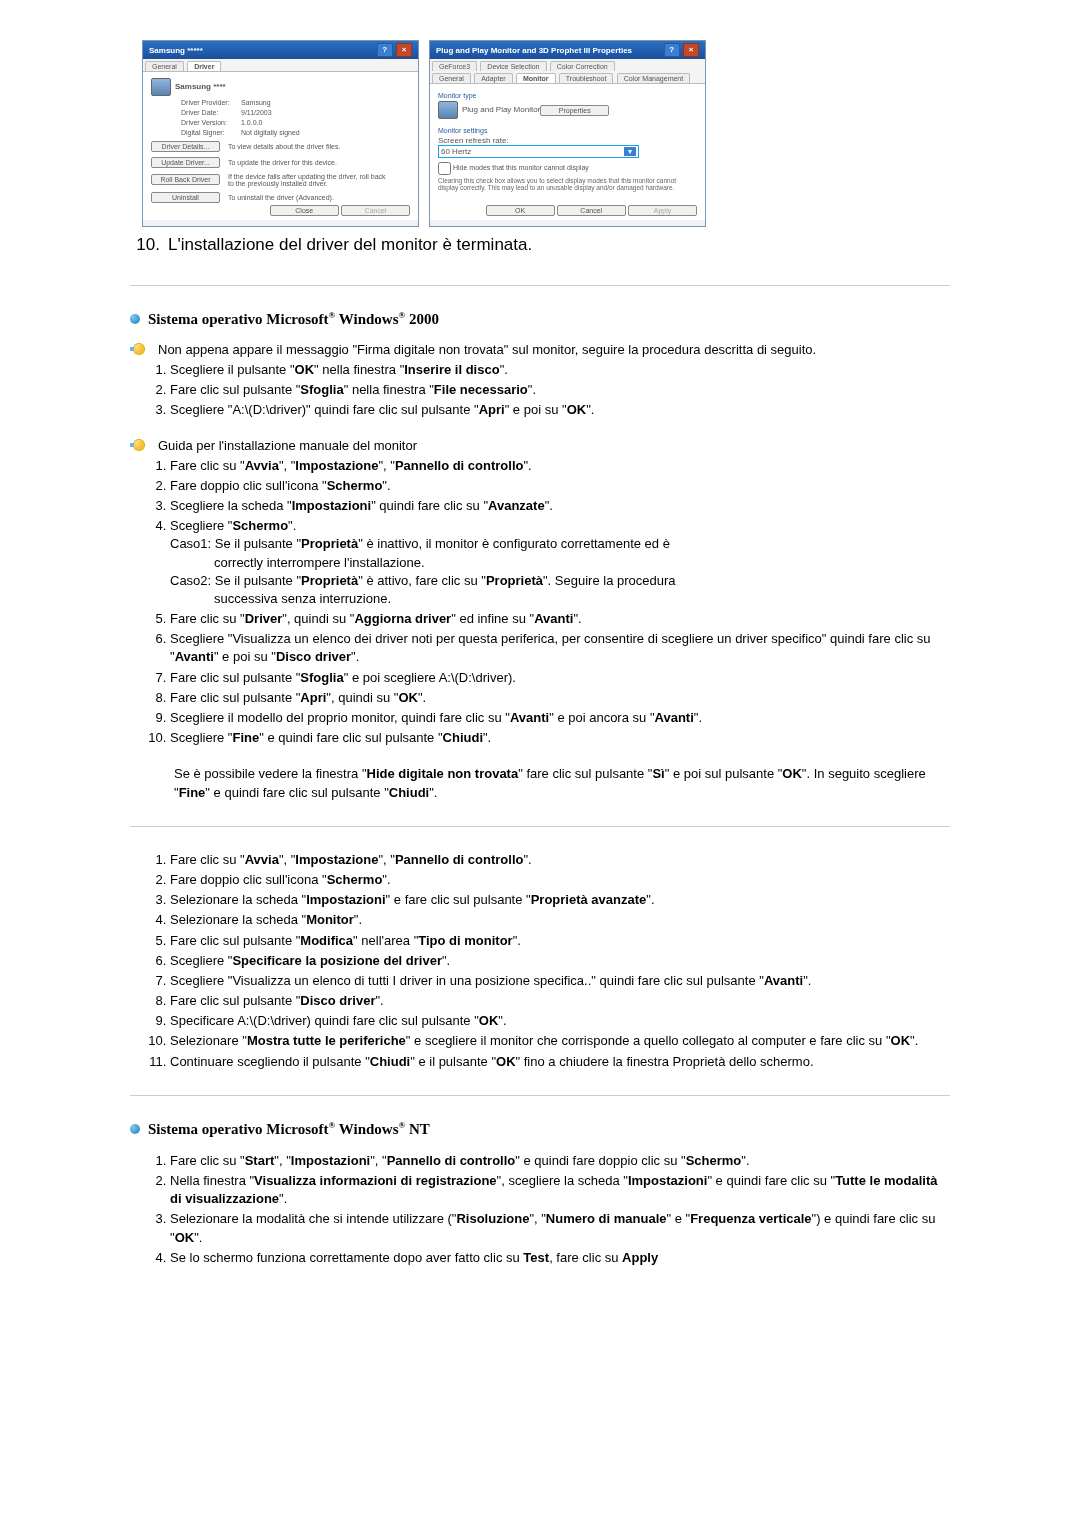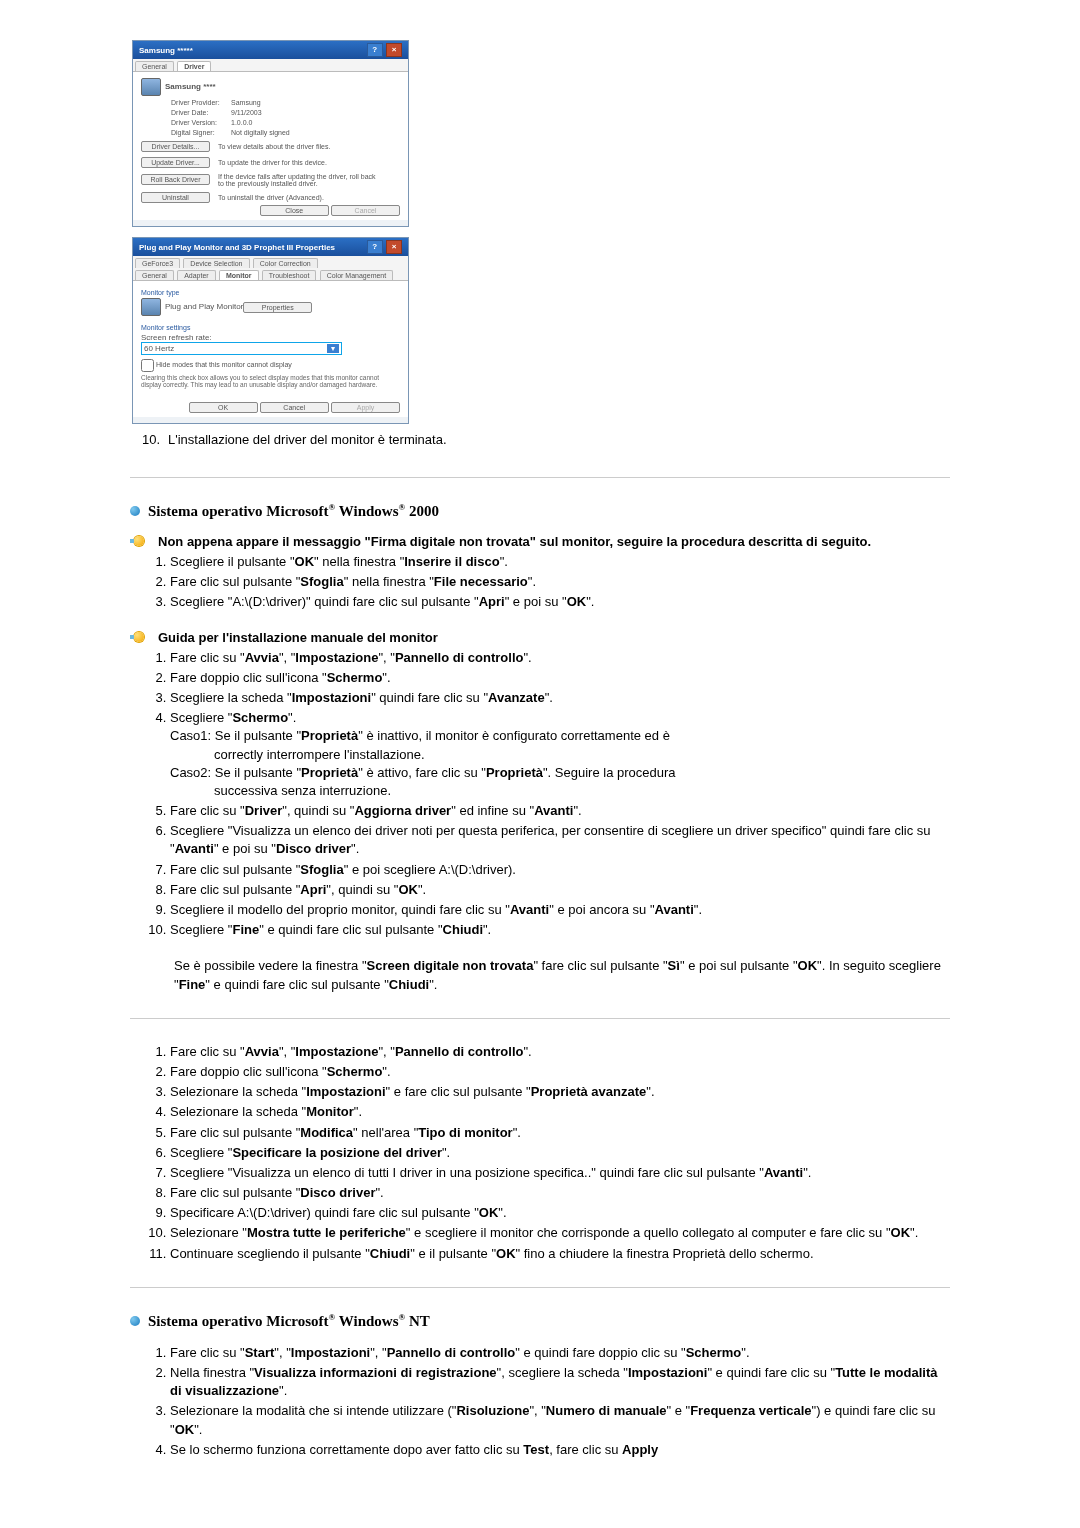--- a/index.html
+++ b/index.html
@@ -12,22 +12,21 @@
 }
 .page {
   width: 820px;
   margin: 0 auto;
   padding: 40px 20px;
 }
 .screenshots {
   display: flex;
   gap: 10px;
   margin-bottom: 8px;
-  margin-left: 2px;
-  flex-direction: column;
+  margin-left: 12px;
 }
 .dialog {
   width: 275px;
   height: 185px;
   border: 1px solid #7a96b5;
   background: #eef2f6;
   position: relative;
   font-size: 8px;
   color: #555;
 }
@@ -130,21 +129,21 @@
   color: #fff;
   width: 12px;
   text-align: center;
 }
 .checkbox-row { margin-top: 4px; font-size: 7px; }
 .checkbox-row input { vertical-align: middle; margin:0 2px 0 0; }
 .small-note { font-size: 6.5px; color: #666; margin-top: 2px; }
 
 .final-line {
   margin: 4px 0 30px 0;
-  font-size: 13px;
+  font-size: 17px;
   display: flex;
 }
 .final-line .num { width: 30px; text-align: right; margin-right: 8px;}
 hr.sep { border:none; border-top:1px solid #ccc; margin: 24px 0; }
 
 .section-heading {
   font-size: 15px;
   font-weight: bold;
   margin: 10px 0 14px 0;
   display: flex;
@@ -153,21 +152,21 @@
 }
 .section-heading .bullet {
   display: inline-block;
   width: 10px;
   height: 10px;
   border-radius: 50%;
   background: radial-gradient(circle at 30% 30%, #7ec9ef, #1a7bbf);
   margin-right: 8px;
 }
 .sub-heading {
-  font-weight: bold;
+  font-weight: normal;
   margin: 8px 0 4px 28px;
   position: relative;
 }
 .sub-heading .sun-icon {
   position: absolute;
   left: -28px;
   top: 0;
   width: 20px;
   height: 14px;
 }
@@ -315,21 +314,21 @@
       <div class="caso-indent" style="margin-left:44px">successiva senza interruzione.</div>
     </li>
     <li><span>Fare clic su "</span><b>Driver</b><span>", quindi su "</span><b>Aggiorna driver</b><span>" ed infine su "</span><b>Avanti</b><span>".</span></li>
     <li><span>Scegliere "Visualizza un elenco dei driver noti per questa periferica, per consentire di scegliere un driver specifico" quindi fare clic su "</span><b>Avanti</b><span>" e poi su "</span><b>Disco driver</b><span>".</span></li>
     <li><span>Fare clic sul pulsante "</span><b>Sfoglia</b><span>" e poi scegliere A:\(D:\driver).</span></li>
     <li><span>Fare clic sul pulsante "</span><b>Apri</b><span>", quindi su "</span><b>OK</b><span>".</span></li>
     <li><span>Scegliere il modello del proprio monitor, quindi fare clic su "</span><b>Avanti</b><span>" e poi ancora su "</span><b>Avanti</b><span>".</span></li>
     <li><span>Scegliere "</span><b>Fine</b><span>" e quindi fare clic sul pulsante "</span><b>Chiudi</b><span>".</span></li>
   </ol>
   <div class="sub-para">
-    <span>Se è possibile vedere la finestra "</span><b>Screen digitale non trovata</b><span>" fare clic sul pulsante "</span><b>Sì</b><span>" e poi sul pulsante "</span><b>OK</b><span>". In seguito scegliere "</span><b>Fine</b><span>" e quindi fare clic sul pulsante "</span><b>Chiudi</b><span>".</span>
+    <span>Se è possibile vedere la finestra "</span><b>Hide digitale non trovata</b><span>" fare clic sul pulsante "</span><b>Sì</b><span>" e poi sul pulsante "</span><b>OK</b><span>". In seguito scegliere "</span><b>Fine</b><span>" e quindi fare clic sul pulsante "</span><b>Chiudi</b><span>".</span>
   </div>
 
   <hr class="sep">
 
   <ol class="steps">
     <li><span>Fare clic su "</span><b>Avvia</b><span>", "</span><b>Impostazione</b><span>", "</span><b>Pannello di controllo</b><span>".</span></li>
     <li><span>Fare doppio clic sull'icona "</span><b>Schermo</b><span>".</span></li>
     <li><span>Selezionare la scheda "</span><b>Impostazioni</b><span>" e fare clic sul pulsante "</span><b>Proprietà avanzate</b><span>".</span></li>
     <li><span>Selezionare la scheda "</span><b>Monitor</b><span>".</span></li>
     <li><span>Fare clic sul pulsante "</span><b>Modifica</b><span>" nell'area "</span><b>Tipo di monitor</b><span>".</span></li>

